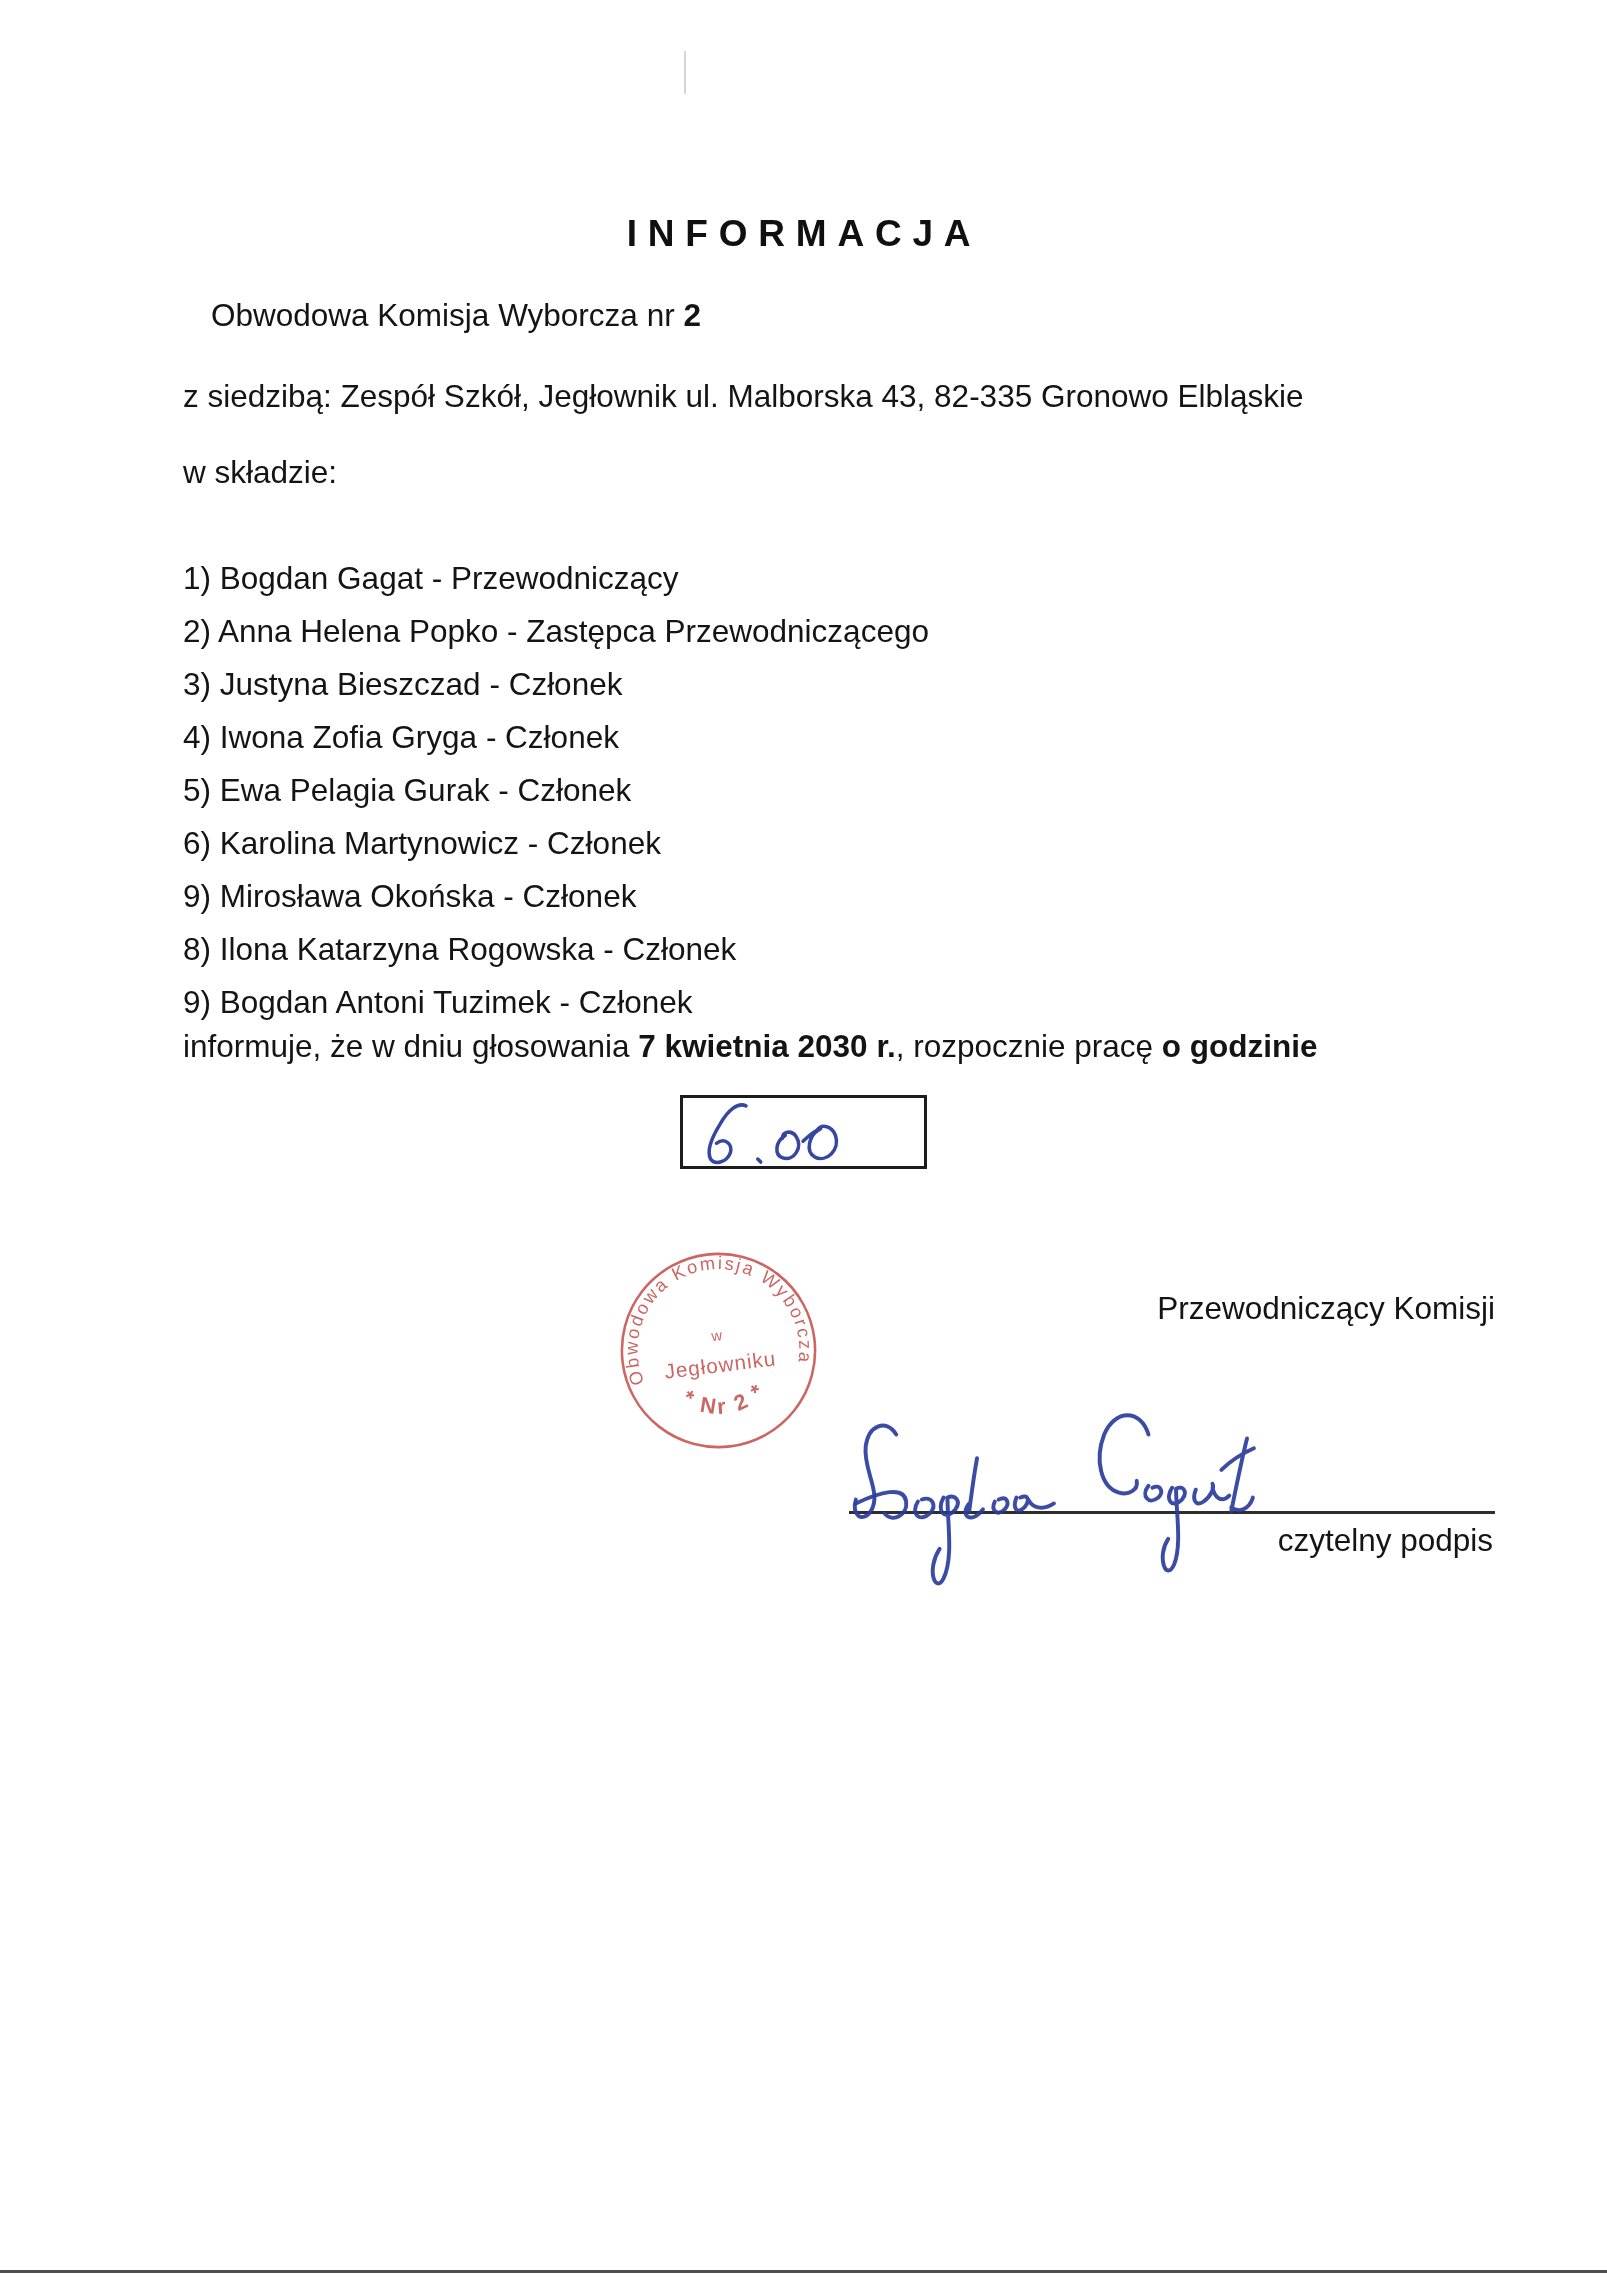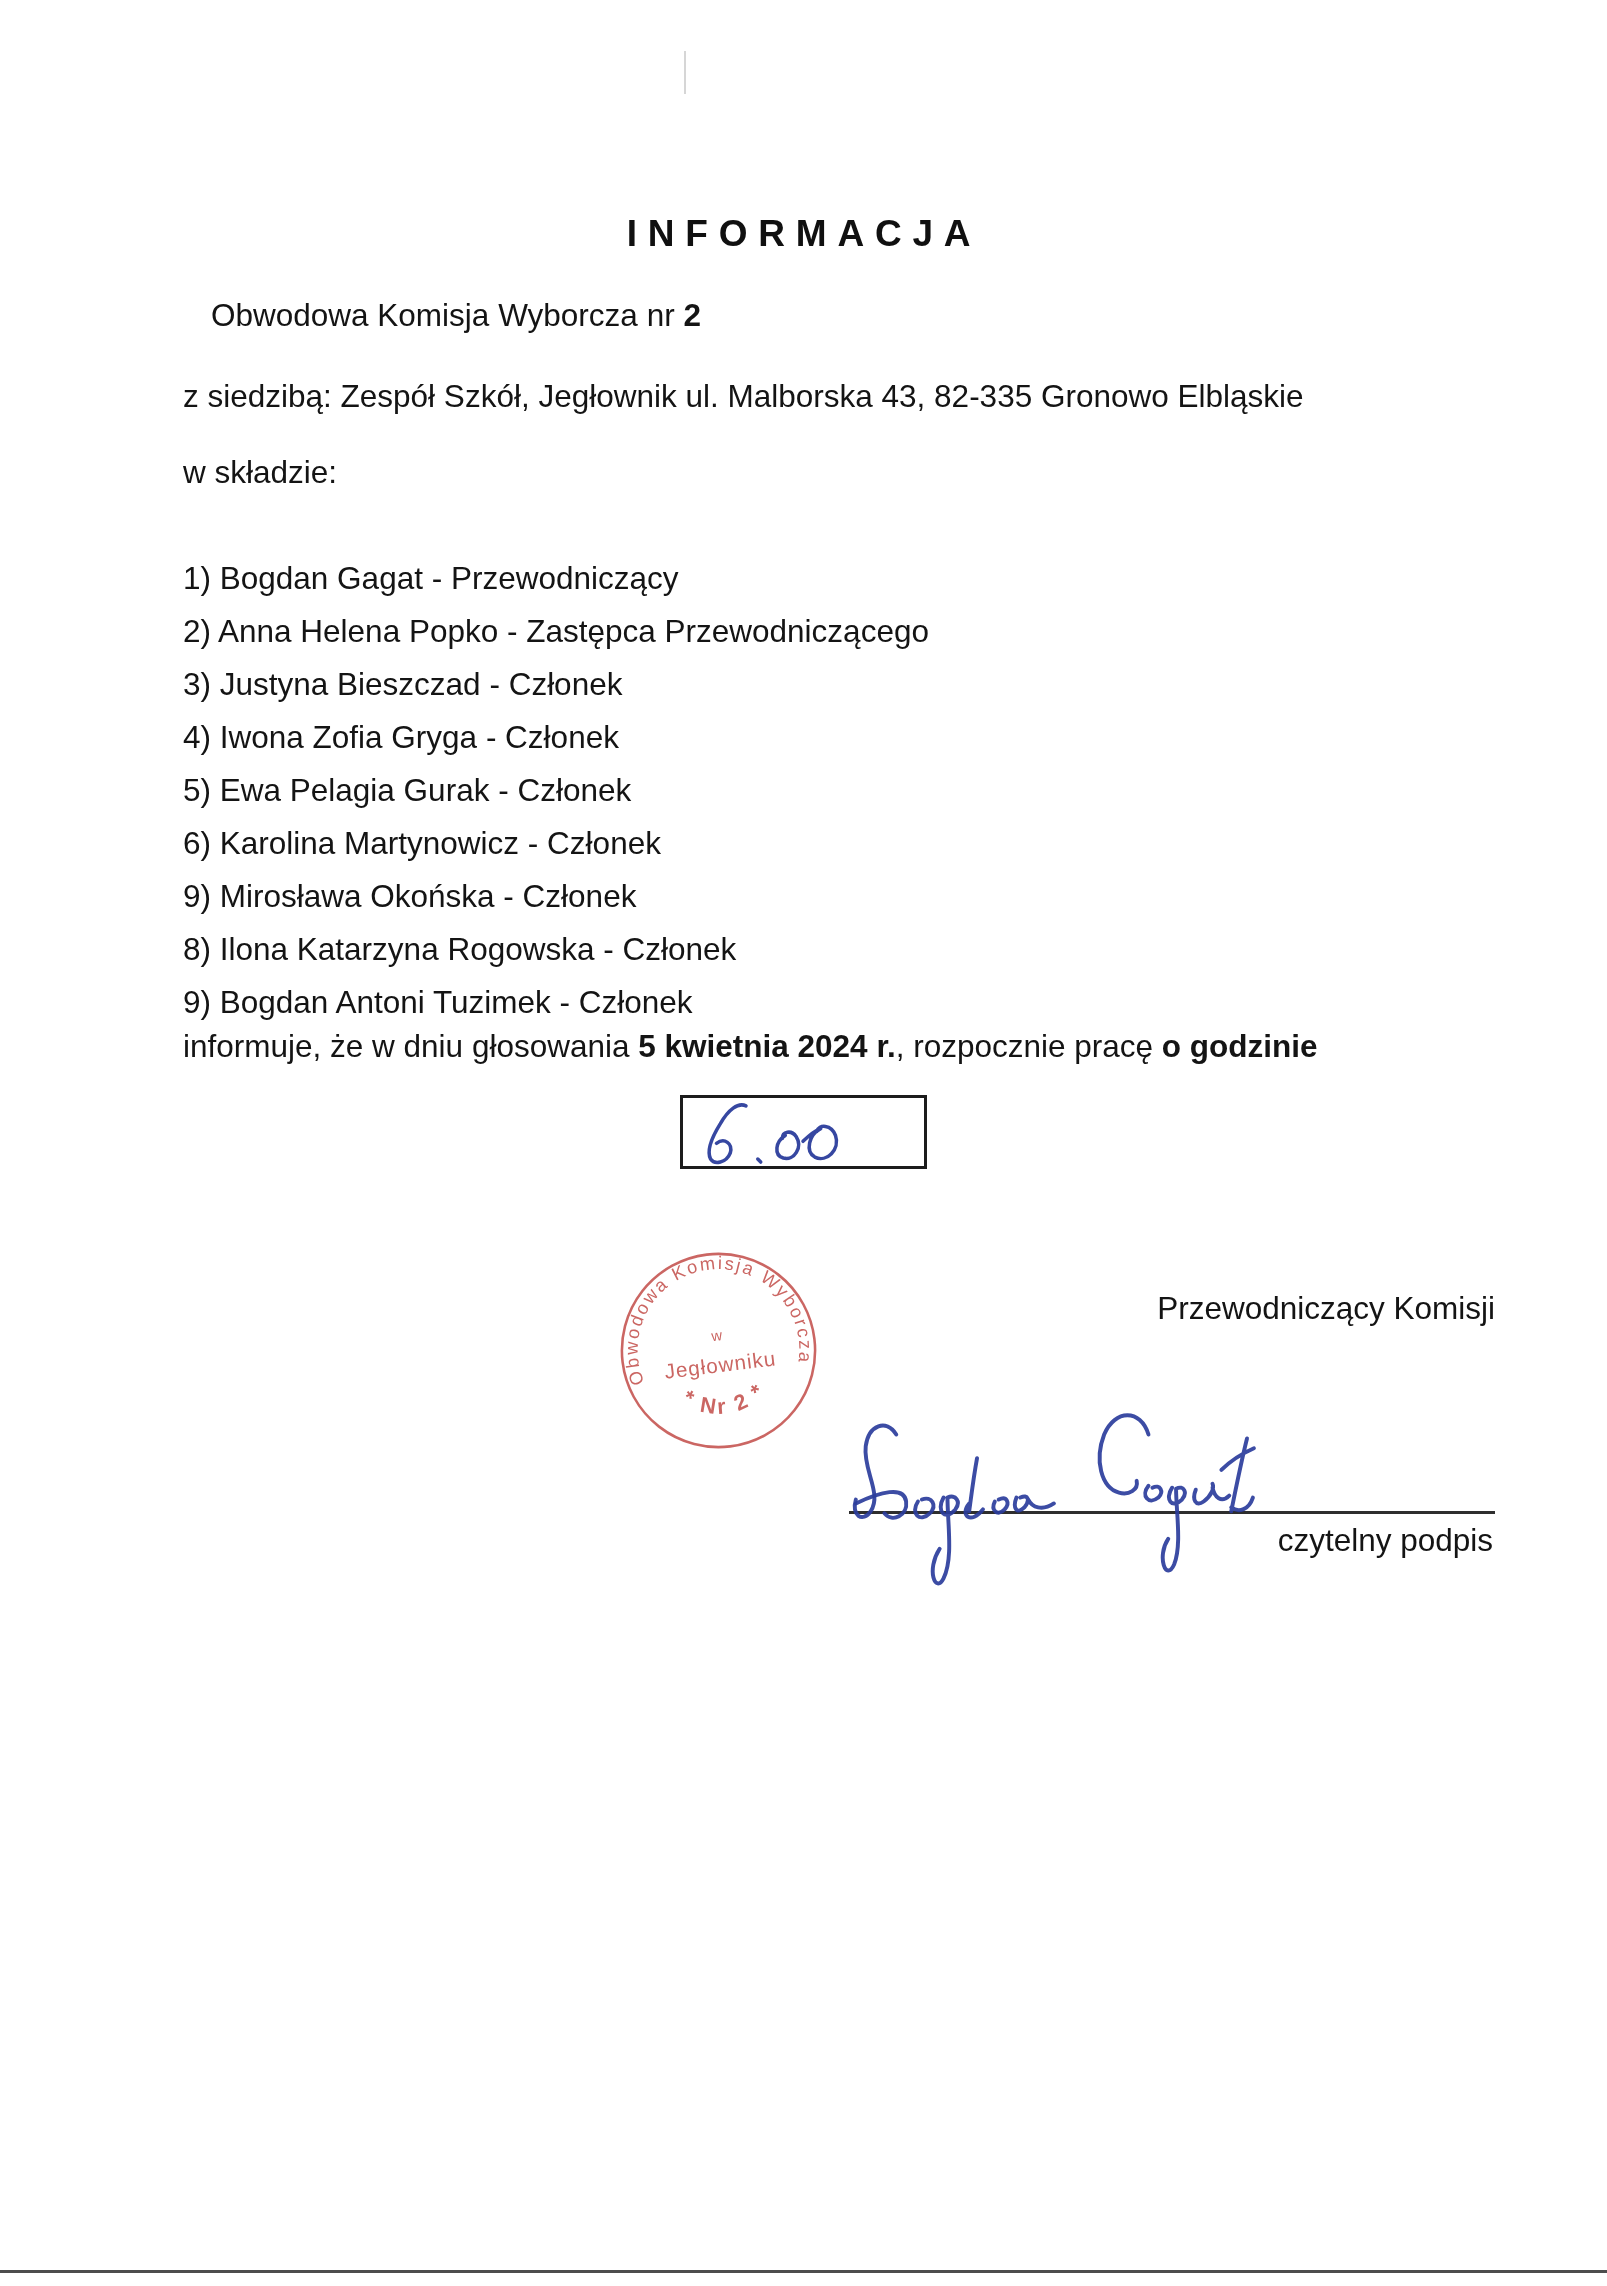--- a/index.html
+++ b/index.html
@@ -68,21 +68,21 @@
     <div class="member-item">2) Anna Helena Popko - Zastępca Przewodniczącego</div>
     <div class="member-item">3) Justyna Bieszczad - Członek</div>
     <div class="member-item">4) Iwona Zofia Gryga - Członek</div>
     <div class="member-item">5) Ewa Pelagia Gurak - Członek</div>
     <div class="member-item">6) Karolina Martynowicz - Członek</div>
     <div class="member-item">9) Mirosława Okońska - Członek</div>
     <div class="member-item">8) Ilona Katarzyna Rogowska - Członek</div>
     <div class="member-item">9) Bogdan Antoni Tuzimek - Członek</div>
   </div>
 
-<p class="abs body-line line-info"><span>informuje, że w dniu głosowania </span><b class="inl">5 kwietnia 2024 r.</b><span>, rozpocznie pracę </span><b class="inl">o godzinie</b></p>
+<p class="abs body-line line-info"><span>informuje, że w dniu głosowania </span><b class="inl">7 kwietnia 2030 r.</b><span>, rozpocznie pracę </span><b class="inl">o godzinie</b></p>
 
 <div class="abs time-box">
   <svg viewBox="0 0 245 69" role="img" aria-label="6.00">
     <path class="hand" d="M64,8 C56,4 46,12 38,26 C28,42 24,54 28,62 C32,68 44,66 48,56 C51,46 42,40 34,46"></path>
     <path class="hand" d="M76,62 l3,3"></path>
     <path class="hand" d="M104,38 C94,44 92,58 102,61 C113,64 122,50 115,39 C110,32 101,34 101,41"></path>
     <path class="hand" d="M122,44 C128,38 134,33 140,31 C128,37 124,54 134,60 C146,66 160,52 155,38 C151,27 138,26 136,34"></path>
   </svg>
 </div>
 

